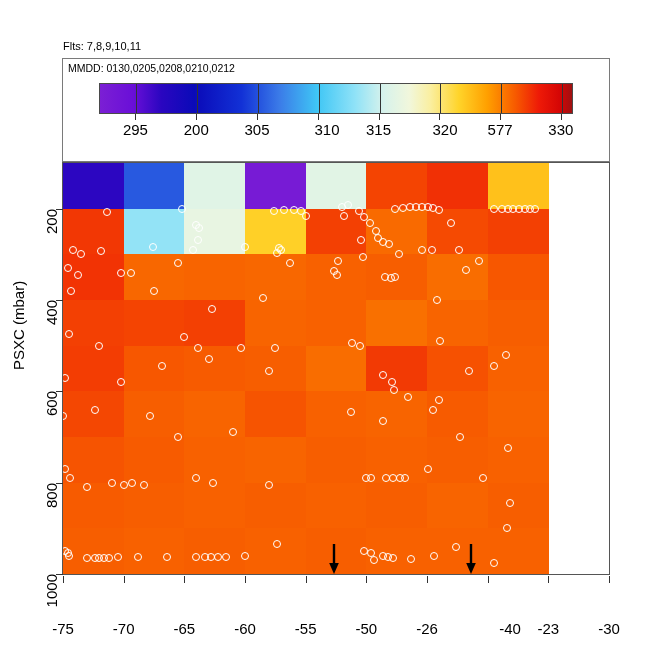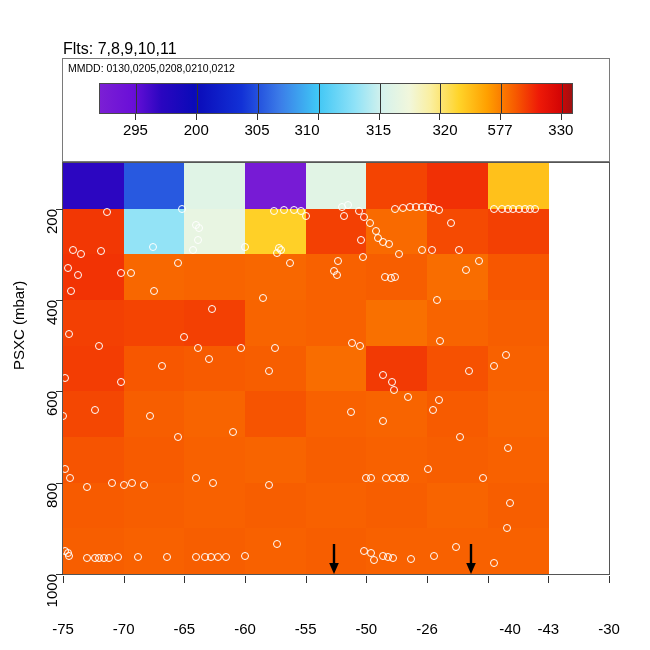--- a/index.html
+++ b/index.html
@@ -6,21 +6,21 @@
   body{width:650px;height:650px;position:relative;overflow:hidden;
        font-family:"Liberation Sans", sans-serif;color:#000;}
 
   #stage{position:absolute;left:0;top:0;width:650px;height:650px;}
 
   
   .title{position:absolute;left:0;top:20px;width:650px;text-align:center;
          font-size:16px;font-weight:bold;letter-spacing:0.2px;}
 
   
-  .fits{position:absolute;left:63px;top:40px;font-size:16px;}
+  .fits{position:absolute;left:63px;top:40px;font-size:11px;}
 
   
   .cbox{position:absolute;left:62px;top:58px;width:548px;height:104px;
         border:1px solid #7a7a7a;box-sizing:border-box;background:#fff;}
   .mmdd{position:absolute;left:5px;top:3px;font-size:10.5px;}
 
   
   .cbar-wrap{position:absolute;left:99px;top:83px;width:474px;height:31px;}
   .cbar{position:absolute;left:0;top:0;width:100%;height:100%;
         border:1px solid #4a4a4a;box-sizing:border-box;}
@@ -78,21 +78,21 @@
         <div class="cb-div" style="left: 461.846px;"></div>
       </div>
     <div id="cbarTicks">
         <div class="cb-tick" style="left: 36.4615px;"></div>
         <div class="cb-lab" style="left: 36.4615px;">295</div>
         <div class="cb-tick" style="left: 97.2308px;"></div>
         <div class="cb-lab" style="left: 97.2308px;">200</div>
         <div class="cb-tick" style="left: 158px;"></div>
         <div class="cb-lab" style="left: 158px;">305</div>
         <div class="cb-tick" style="left: 218.769px;"></div>
-        <div class="cb-lab" style="left: 208px;">310</div>
+        <div class="cb-lab" style="left: 228px;">310</div>
         <div class="cb-tick" style="left: 279.538px;"></div>
         <div class="cb-lab" style="left: 279.538px;">315</div>
         <div class="cb-tick" style="left: 340.308px;"></div>
         <div class="cb-lab" style="left: 346px;">320</div>
         <div class="cb-tick" style="left: 401.077px;"></div>
         <div class="cb-lab" style="left: 401.077px;">577</div>
         <div class="cb-tick" style="left: 461.846px;"></div>
         <div class="cb-lab" style="left: 461.846px;">330</div>
       </div>
   </div>
@@ -334,21 +334,21 @@
         <div class="xlab" style="left: 182px;">-60</div>
         <div class="xtick" style="left: 242.667px;"></div>
         <div class="xlab" style="left: 242.667px;">-55</div>
         <div class="xtick" style="left: 303.333px;"></div>
         <div class="xlab" style="left: 303.333px;">-50</div>
         <div class="xtick" style="left: 364px;"></div>
         <div class="xlab" style="left: 364px;">-26</div>
         <div class="xtick" style="left: 424.667px;"></div>
         <div class="xlab" style="left: 447px;">-40</div>
         <div class="xtick" style="left: 485.333px;"></div>
-        <div class="xlab" style="left: 485.333px;">-43</div>
+        <div class="xlab" style="left: 485.333px;">-23</div>
         <div class="xtick" style="left: 546px;"></div>
         <div class="xlab" style="left: 546px;">-30</div>
       </div>
     <div id="yTicks">
         <div class="ytick" style="top: 45.6667px;"></div>
         <div class="ylab" style="left: -12px; top: 45.6667px;">200</div>
         <div class="ytick" style="top: 137px;"></div>
         <div class="ylab" style="left: -12px; top: 137px;">400</div>
         <div class="ytick" style="top: 228.333px;"></div>
         <div class="ylab" style="left: -12px; top: 228.333px;">600</div>

